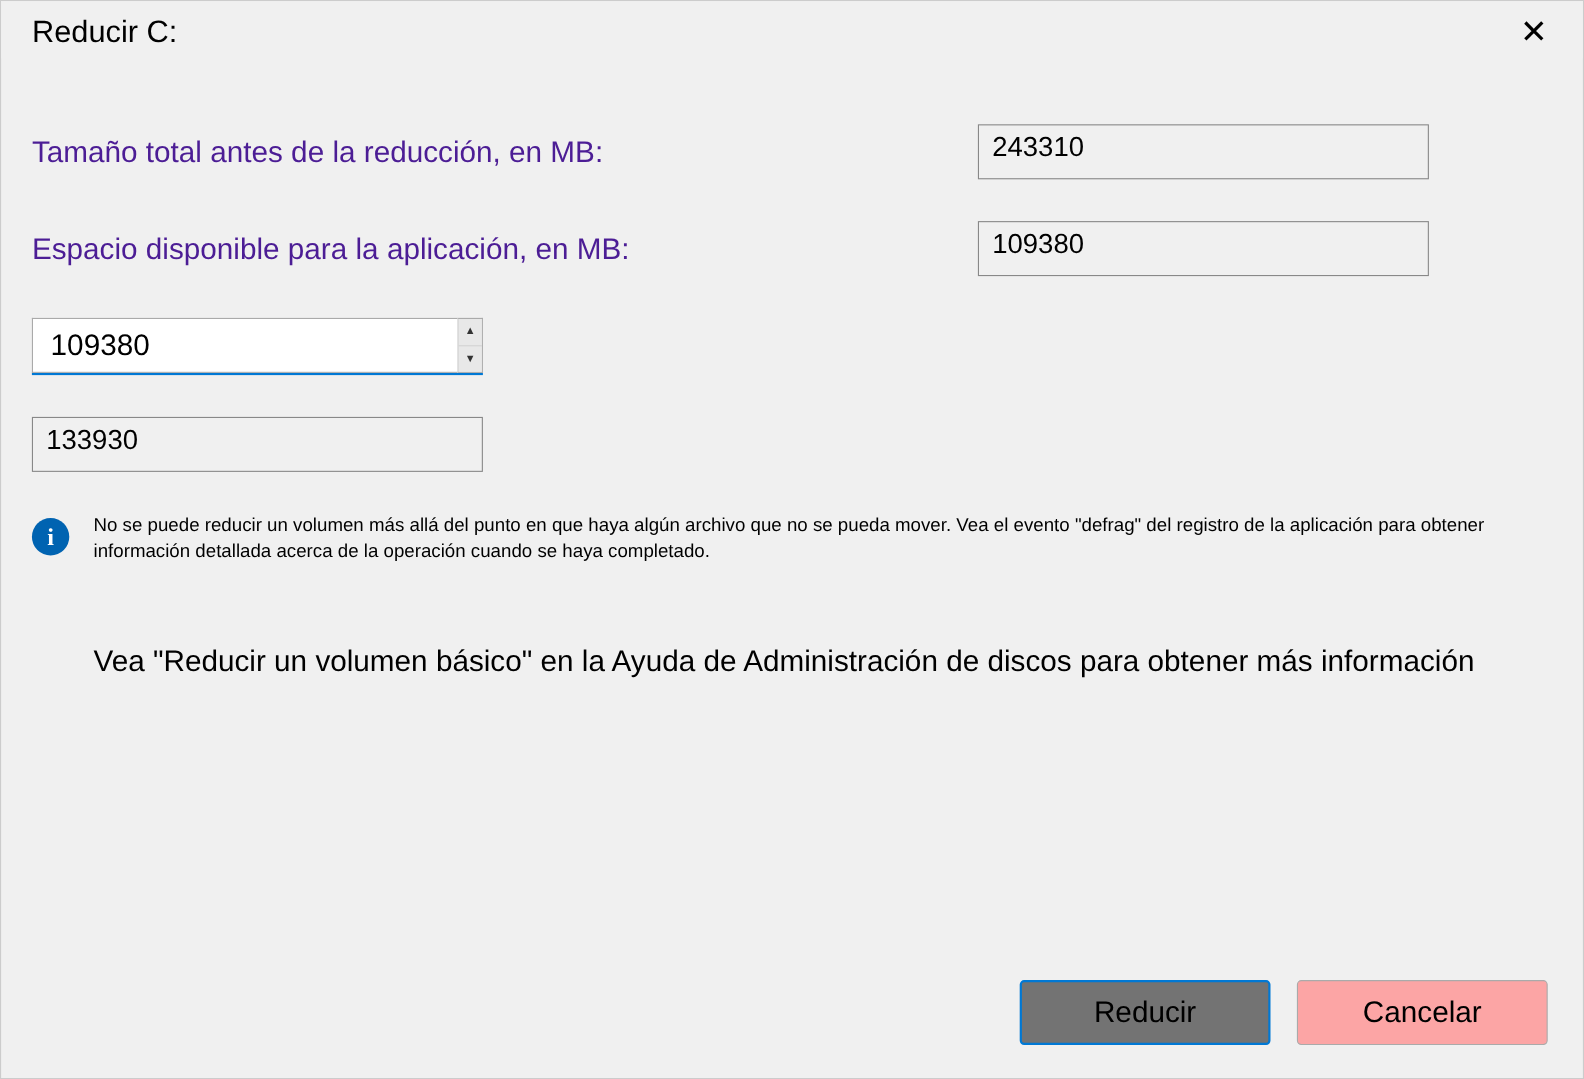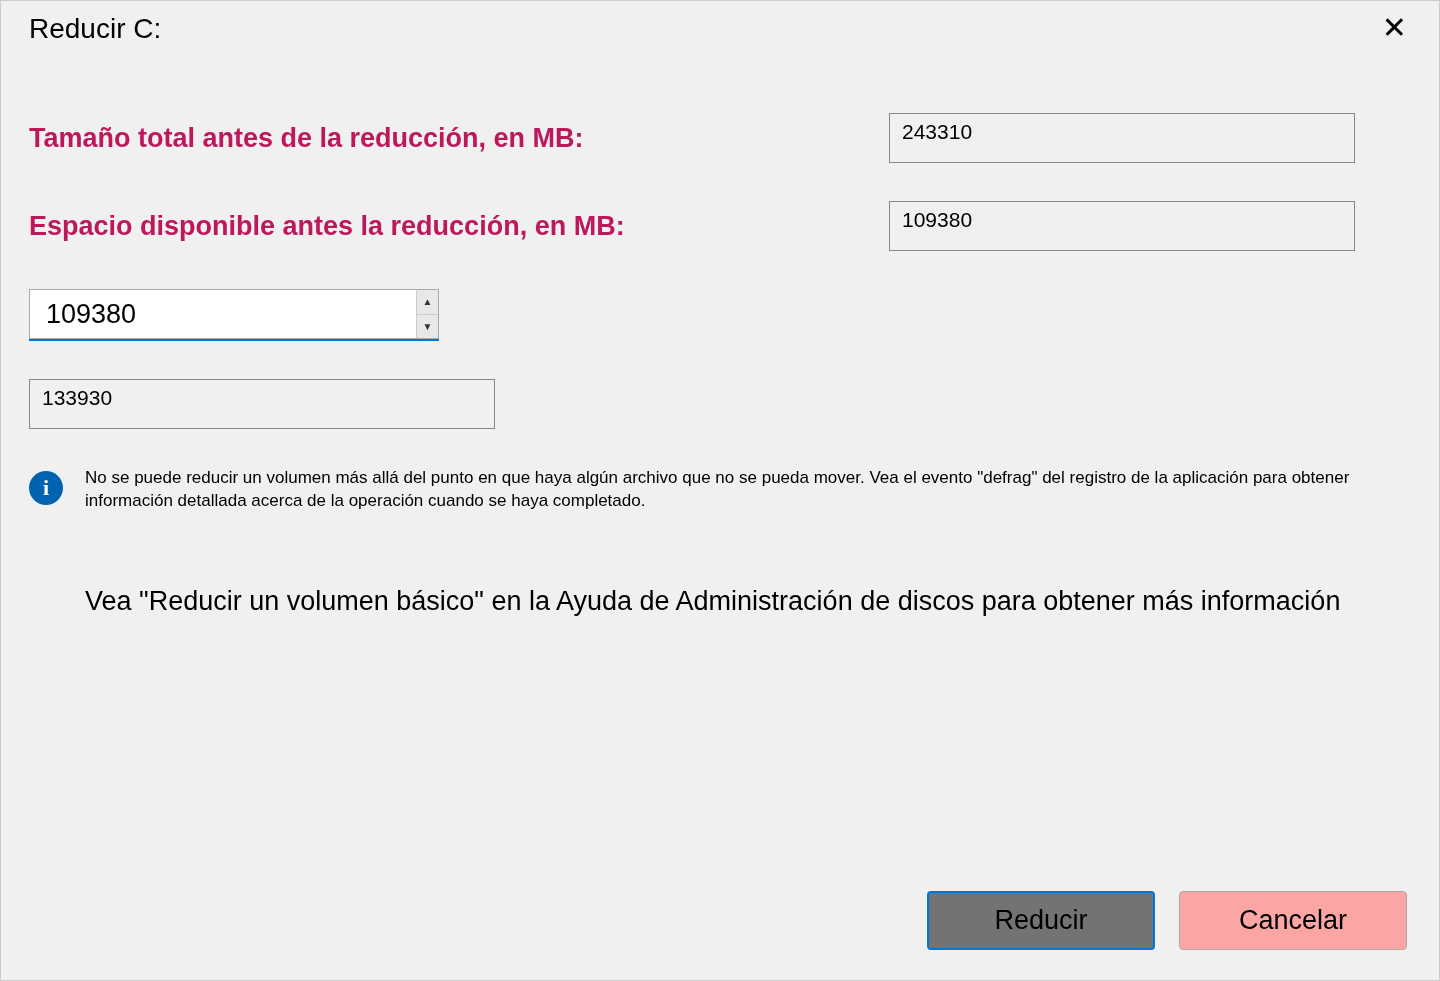--- a/index.html
+++ b/index.html
@@ -18,21 +18,21 @@
       background: #f0f0f0;
       width: 100%;
       height: 100%;
       border: 1px solid #ccc;
       display: flex;
       flex-direction: column;
     }
     .titlebar {
       display: flex;
       justify-content: space-between;
-      align-items: flex-start;
+      align-items: flex-end;
       padding: 12px 20px 8px 28px;
       background: #f0f0f0;
     }
     .title {
       font-size: 28px;
       font-weight: 400;
       color: #000;
     }
     .close-btn {
       font-size: 30px;
@@ -48,30 +48,29 @@
       padding: 60px 28px 20px 28px;
       flex: 1;
     }
     .form-row {
       display: flex;
       align-items: center;
       margin-bottom: 38px;
     }
     .form-label {
       font-size: 27px;
-      color: #be185d;
+      color: #4c1d95;
       flex: 0 0 860px;
-      font-weight: bold;
     }
     .form-value-readonly {
       border: 1px solid #888;
       background: #f0f0f0;
-      font-size: 21px;
+      font-size: 25px;
       padding: 6px 12px;
-      width: 466px;
+      width: 410px;
       height: 50px;
       color: #000;
     }
     .spinner-wrap {
       display: flex;
       width: 410px;
       border-bottom: 2px solid #0078d4;
     }
     .form-value-input {
       border: 1px solid #aaa;
@@ -176,21 +175,21 @@
   </div>
 
   <div class="content">
 
     <div class="form-row">
       <div class="form-label">Tamaño total antes de la reducción, en MB:</div>
       <div class="form-value-readonly">243310</div>
     </div>
 
     <div class="form-row">
-      <div class="form-label">Espacio disponible antes la reducción, en MB:</div>
+      <div class="form-label">Espacio disponible para la aplicación, en MB:</div>
       <div class="form-value-readonly">109380</div>
     </div>
 
     <div class="form-row">
       <div class="spinner-wrap">
         <input type="text" class="form-value-input" value="109380" style="">
         <div class="spinner-buttons">
           <button class="spinner-btn">
             <span>▲</span>
           </button>

